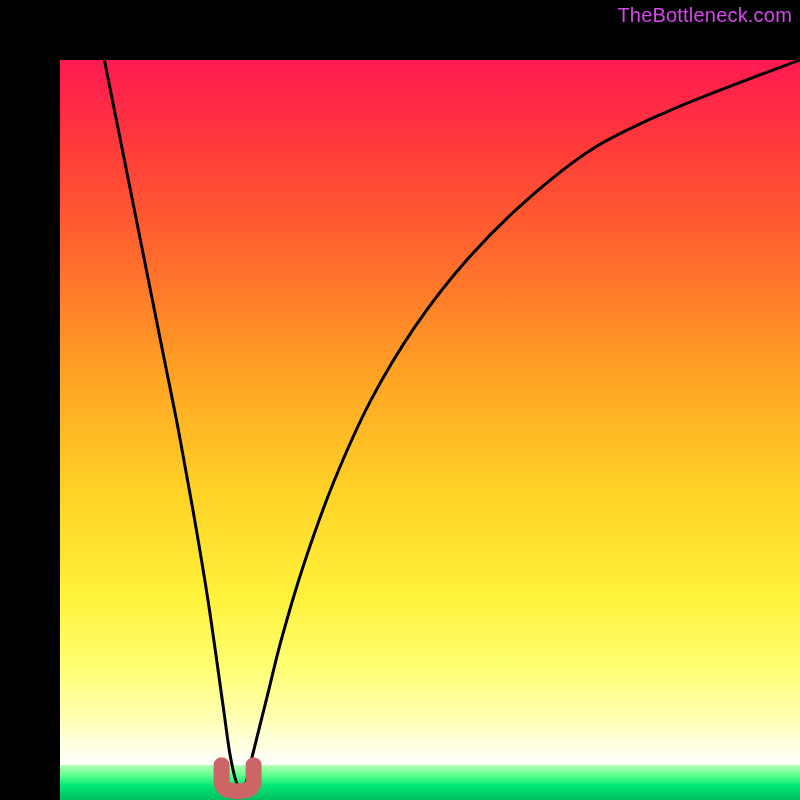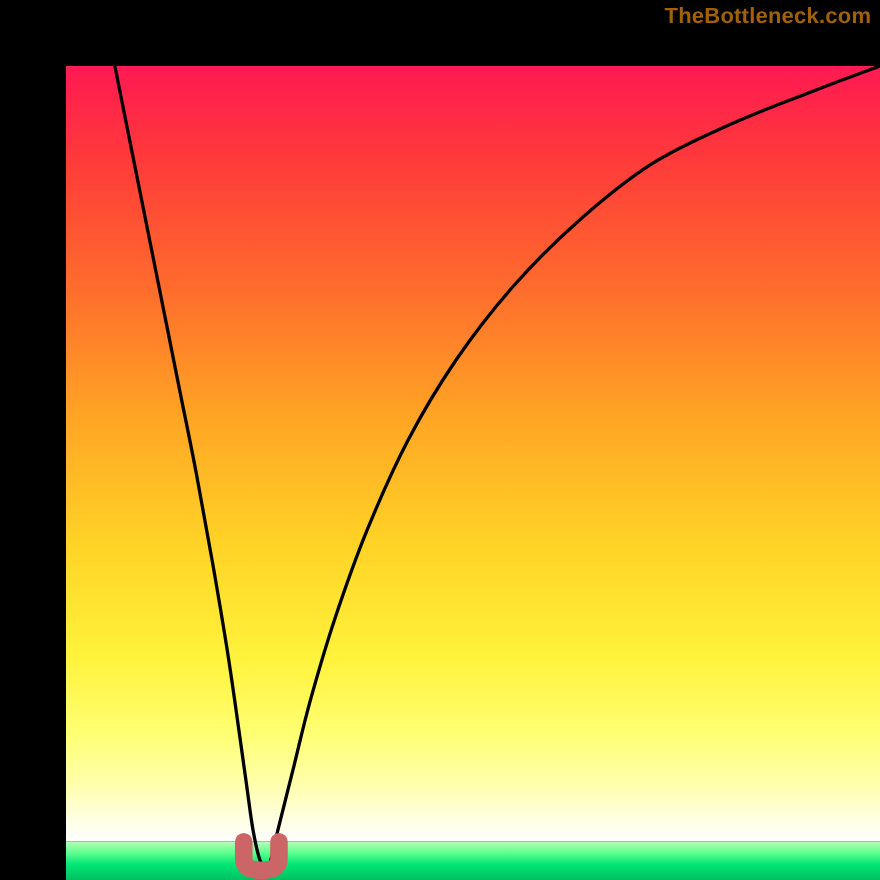--- a/index.html
+++ b/index.html
@@ -61,23 +61,23 @@
   svg.curve {
     position: absolute;
     top: 0; left: 0;
     width: 740px;
     height: 740px;
   }
   .watermark {
     position: absolute;
     top: 4px;
     right: 8px;
-    color: #a16207;
+    color: #d946ef;
     font-size: 20px;
-    font-weight: 700;
+    font-weight: 400;
     letter-spacing: 0.2px;
   }
 </style>
 </head>
 <body>
 
 <div class="frame">
   <div class="plot">
     <div class="grad"></div>
     <div class="greenbar"></div>

